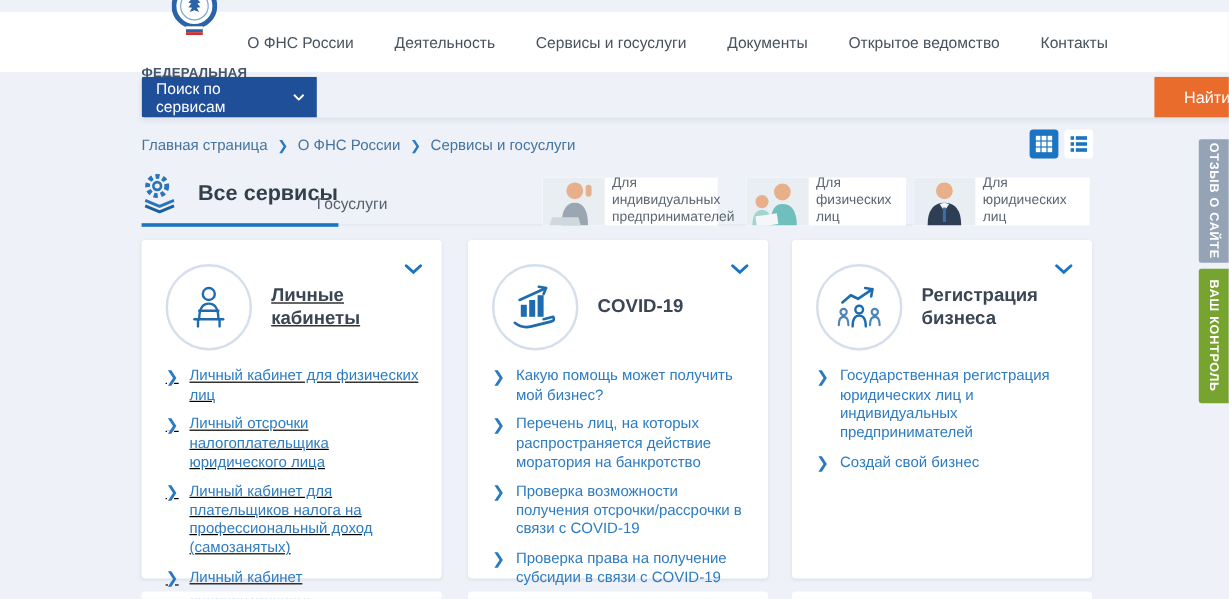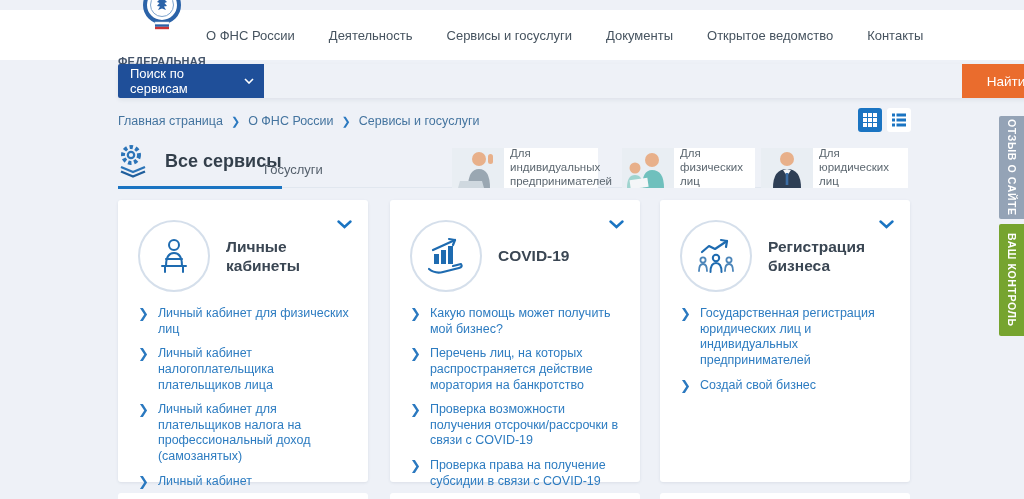--- a/index.html
+++ b/index.html
@@ -44,21 +44,21 @@
   .all-services .label { font-size:18px; font-weight:bold; color:#333f4b; }
   .tab-gosuslugi { position:absolute; left:146px; bottom:10px; font-size:13px; font-weight:normal; color:#56616d; cursor:pointer; }
   .cat-tabs { position:absolute; right:0; top:2px; display:flex; gap:6px; }
   .cat-tab { background:#fff; height:40px; display:flex; align-items:center; cursor:pointer; }
   .cat-tab.t2 { margin-right:18px; margin-left:0; }
   .cat-label { font-size:11.5px; color:#5c6770; line-height:1.2; padding:0 9px 0 6px; }
 
   
   .card { position:absolute; top:200px; width:250px; height:282px; background:#fff; border-radius:3px;
           box-shadow:0 1px 3px rgba(50,70,100,.10); padding:20px 18px 0 20px; }
-  .card.c1 { left:118px; } .card.c2 { left:390px; } .card.c3 { left:660px; }
+  .card.c1 { left:118px;text-decoration:underline; } .card.c2 { left:390px; } .card.c3 { left:660px; }
   .card-chevron { position:absolute; top:20px; right:16px; cursor:pointer; }
   .card-head { display:flex; align-items:center; gap:16px; }
   .icon-circle { width:72px; height:72px; border-radius:50%; border:2px solid #d5dfeb; flex:none;
                  display:flex; align-items:center; justify-content:center; }
   .card-title { font-size:15.5px; font-weight:bold; color:#3a4653; line-height:1.25; }
   .card-links { margin-top:14px; }
   .card-link { display:flex; align-items:flex-start; margin-bottom:9px; cursor:pointer; }
   .link-arrow { color:#2b79c0; font-size:13px; font-weight:bold; margin-right:9px; line-height:1.25; flex:none; }
   .link-text { font-size:12.5px; color:#2d7cc1; line-height:1.25; }
 
@@ -239,21 +239,21 @@
     </div>
     <div class="card-title">Личные кабинеты</div>
   </div>
   <div class="card-links">
     <div class="card-link">
       <span class="link-arrow">❯</span>
       <span class="link-text">Личный кабинет для физических лиц</span>
     </div>
     <div class="card-link">
       <span class="link-arrow">❯</span>
-      <span class="link-text">Личный кабинет налогоплательщика плательщиков лица</span>
+      <span class="link-text">Личный отсрочки налогоплательщика юридического лица</span>
     </div>
     <div class="card-link">
       <span class="link-arrow">❯</span>
       <span class="link-text">Личный кабинет для плательщиков налога на профессиональный доход (самозанятых)</span>
     </div>
     <div class="card-link">
       <span class="link-arrow">❯</span>
       <span class="link-text">Личный кабинет индивидуального предпринимателя</span>
     </div>
 

